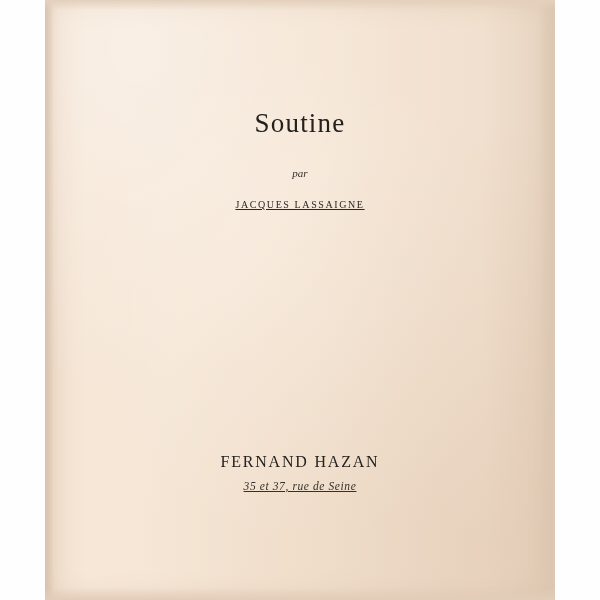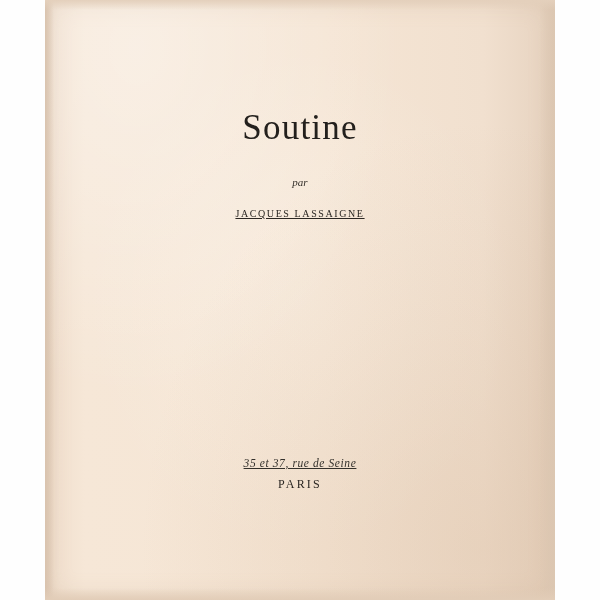--- a/index.html
+++ b/index.html
@@ -89,21 +89,21 @@
   .text-block {
     position: relative;
     z-index: 2;
     width: 100%;
     text-align: center;
     color: #2a2622;
   }
 
   .title {
     margin-top: 108px;
-    font-size: 35px;
+    font-size: 27px;
     letter-spacing: 1.2px;
     color: #23201d;
     font-family: "Liberation Serif", serif;
   }
   .byline {
     margin-top: 28px;
     font-style: italic;
     font-size: 11px;
     color: #332e29;
   }
@@ -155,17 +155,17 @@
     <div class="edge-top"></div>
     <div class="edge-bottom"></div>
 
     <div class="text-block">
       <div class="title">Soutine</div>
       <div class="byline">par</div>
       <div class="author">JACQUES LASSAIGNE</div>
     </div>
 
     <div class="imprint">
+      <div class="publisher">FERNAND HAZAN</div>
       <div class="address">35 et 37, rue de Seine</div>
-      <div class="city">PARIS</div>
     </div>
   </div>
 </div>
 
 </body></html>

